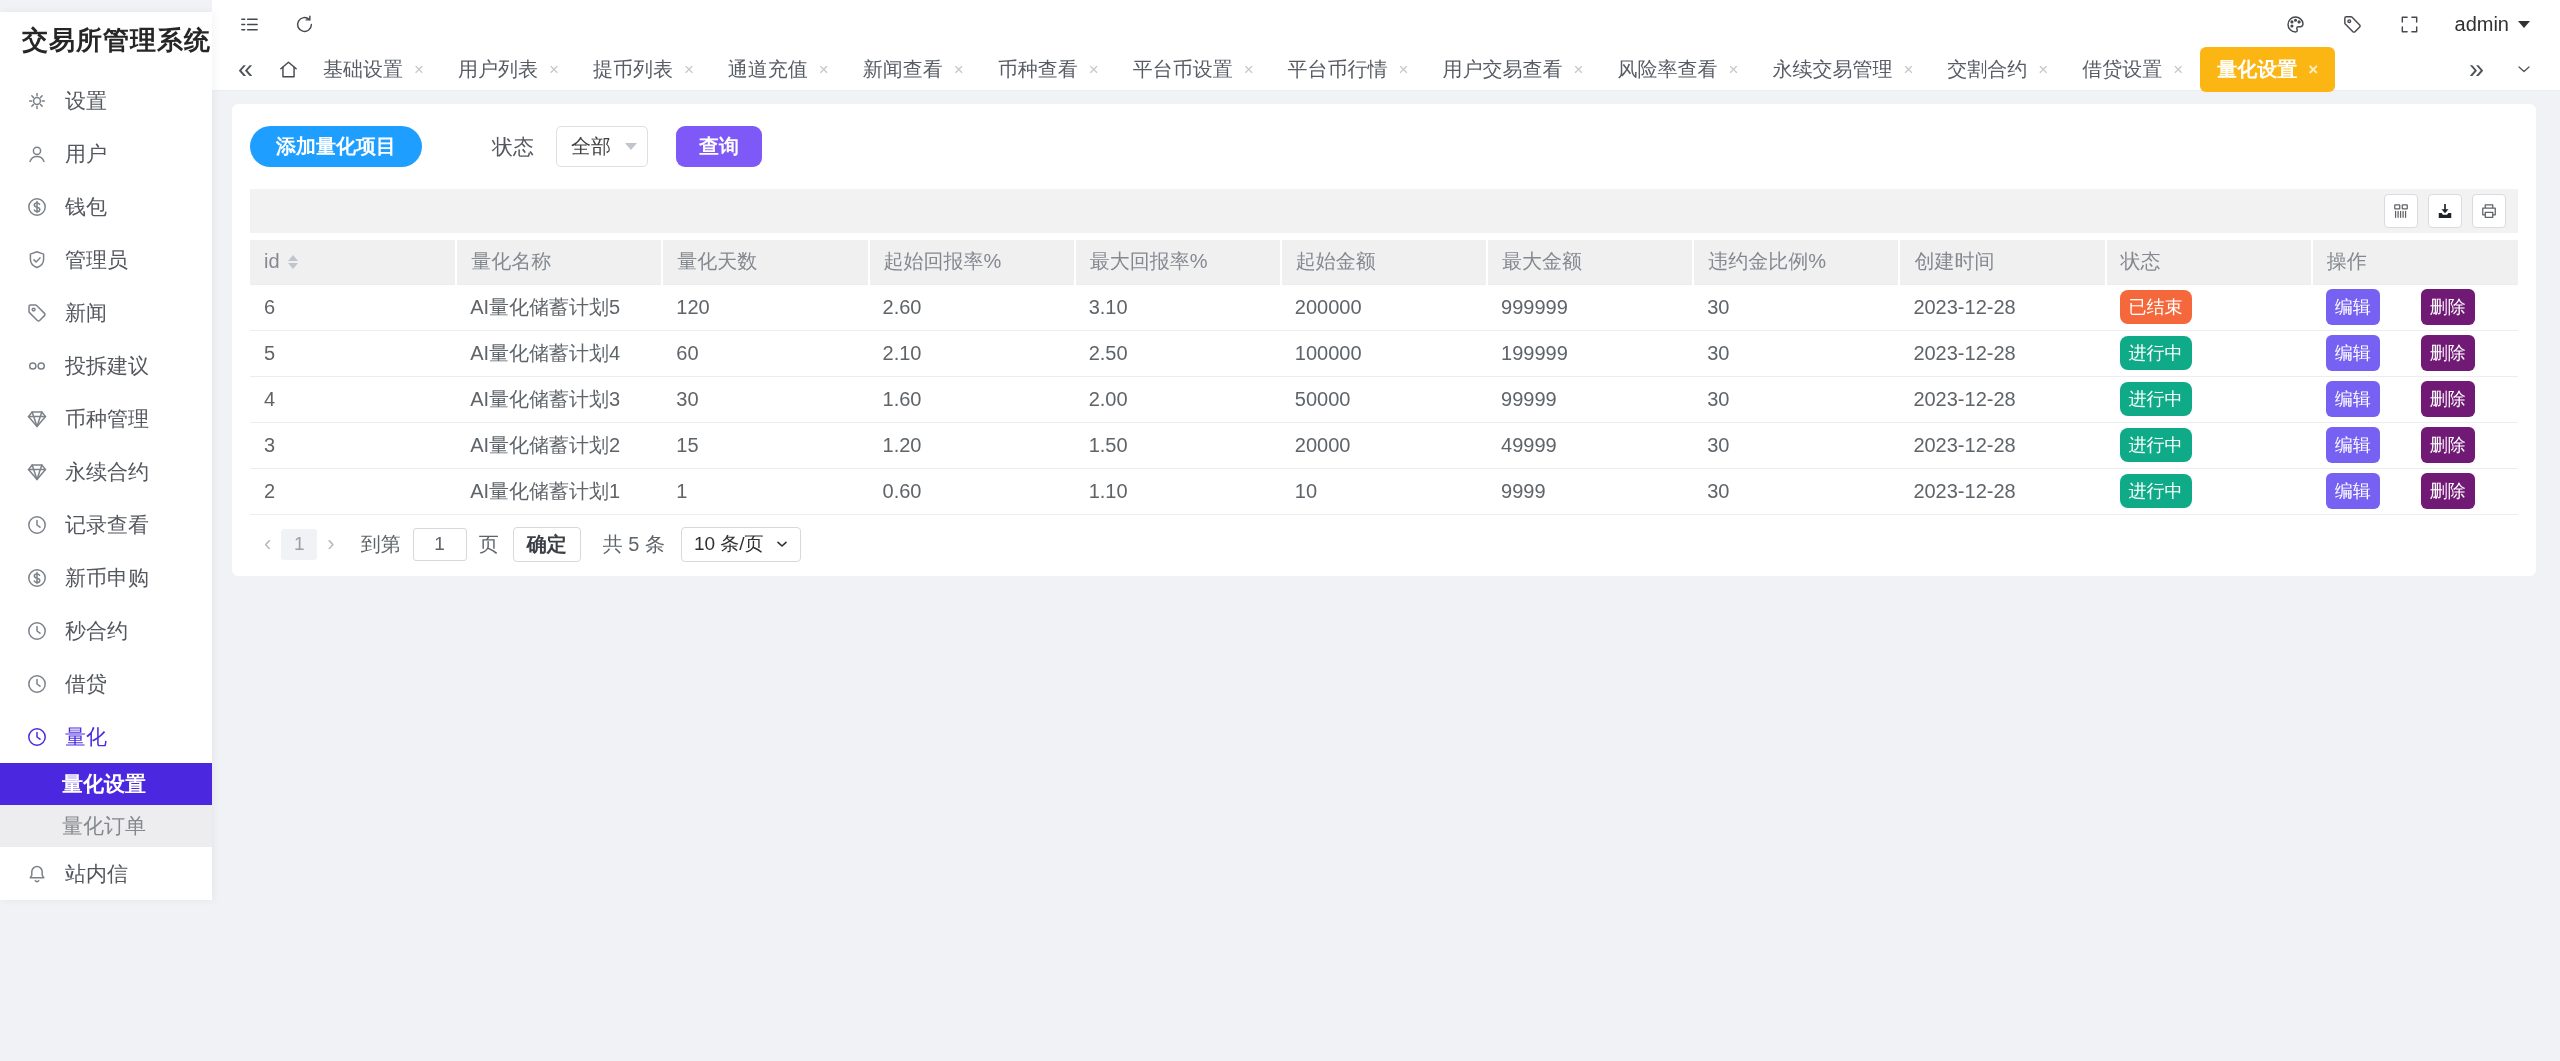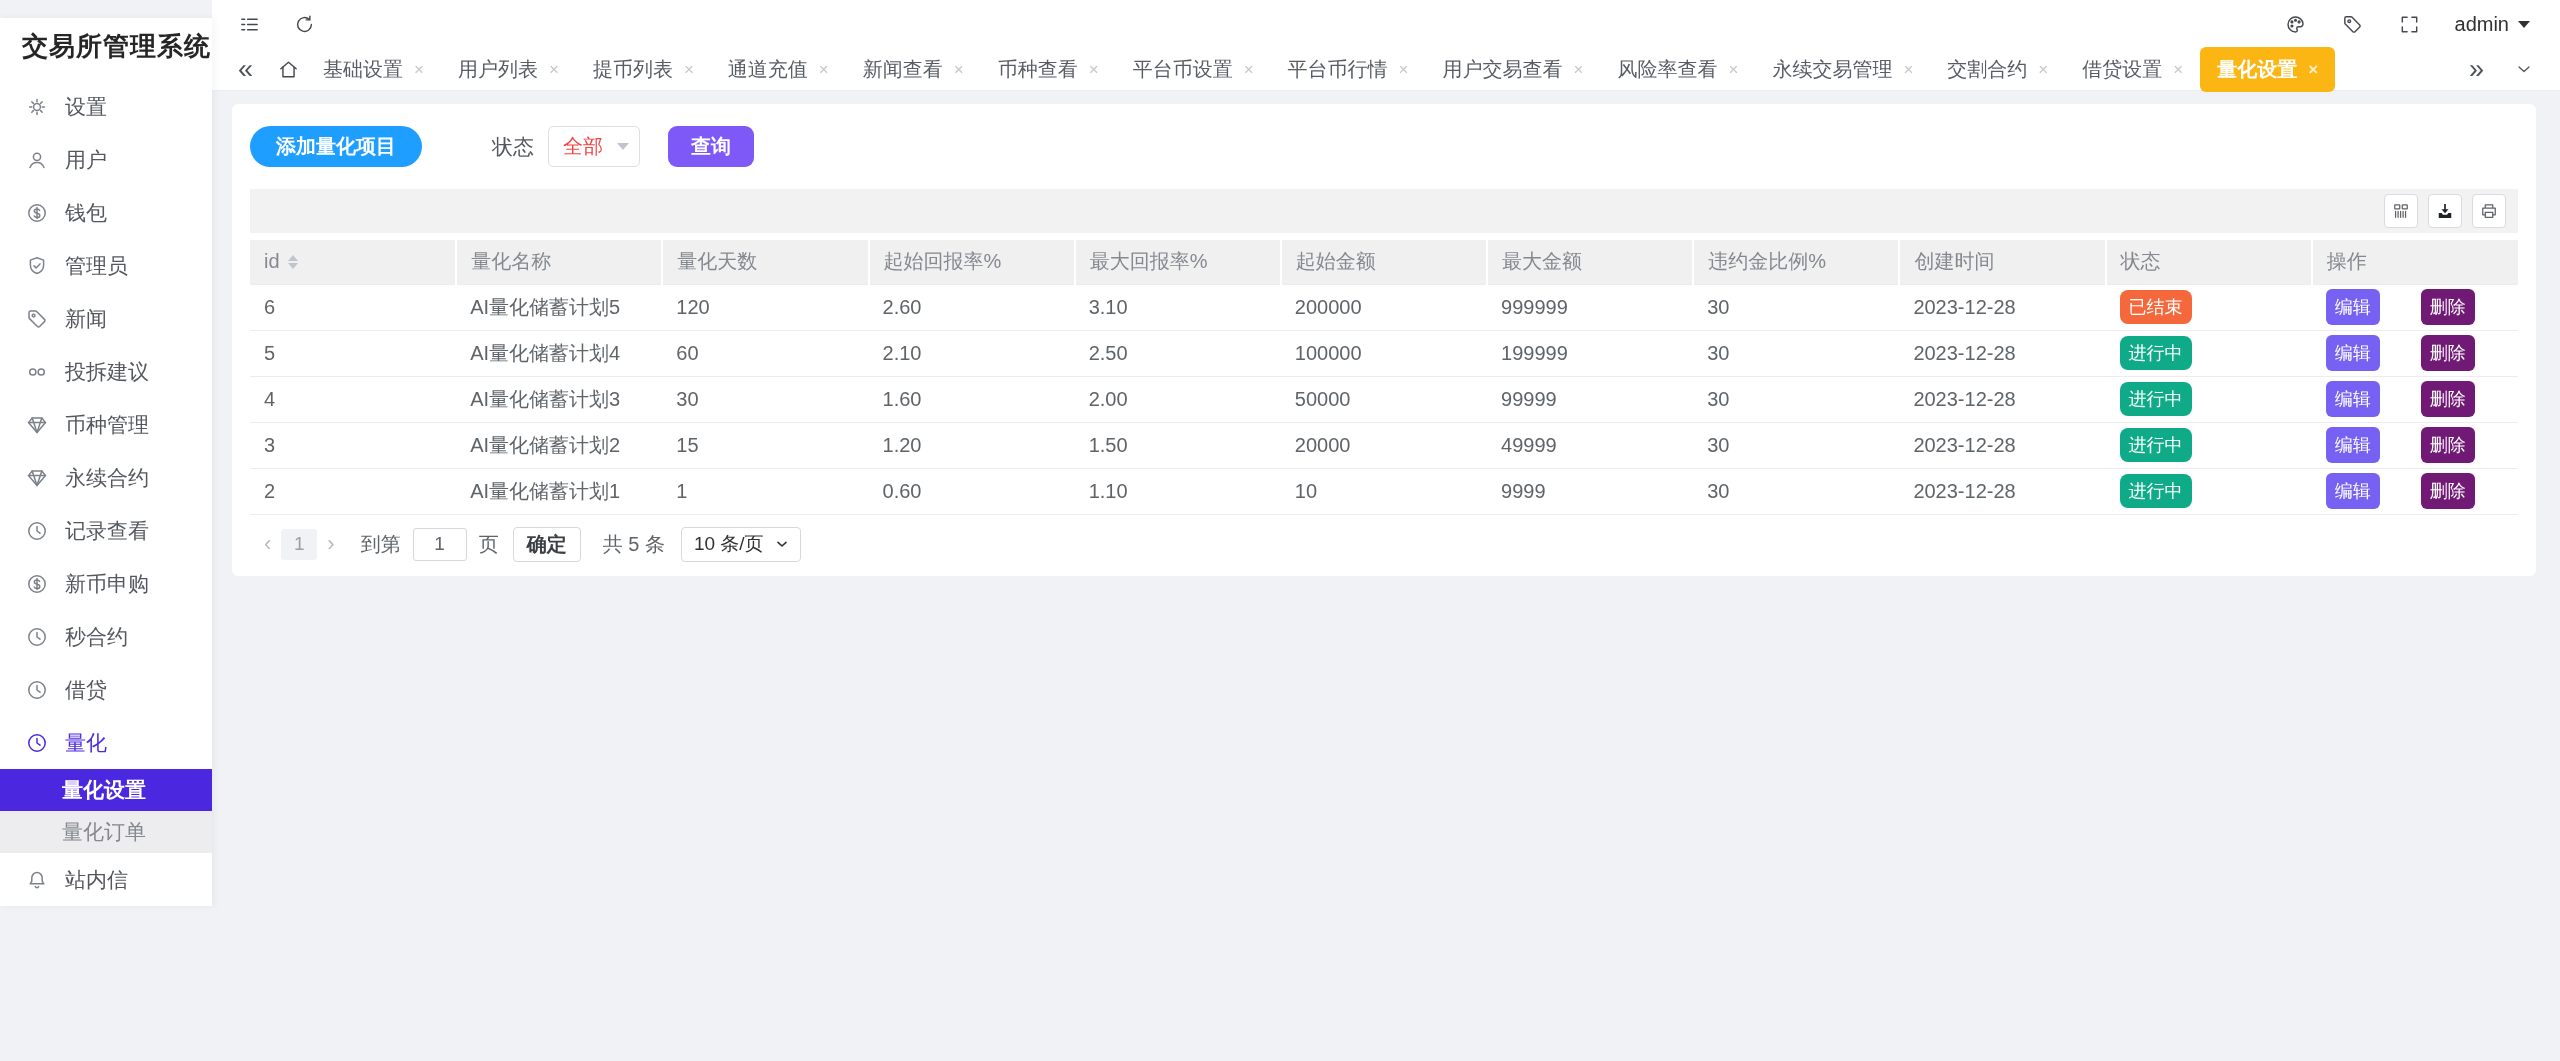--- a/index.html
+++ b/index.html
@@ -7,21 +7,21 @@
   body {
     font-family:"Liberation Sans","DejaVu Sans",sans-serif;
     background:#f0f2f5; color:#54575e; position:relative;
   }
   .ic { display:inline-flex; align-items:center; justify-content:center; }
   .ic svg { width:100%; height:100%; fill:none; stroke:currentColor; stroke-width:1.5; stroke-linecap:round; stroke-linejoin:round; }
   .ic.filled svg { fill:currentColor; stroke:none; }
 
   
   .sidebar {
-    position:absolute; left:0; top:18px; width:212px; height:888px;
+    position:absolute; left:0; top:12px; width:212px; height:888px;
     background:#ffffff; box-shadow:2px 0 8px rgba(29,35,41,.05); z-index:5;
   }
   .logo { height:56px; display:flex; align-items:center; padding-left:22px;
     font-size:26px; font-weight:bold; color:#262626; letter-spacing:1px; }
   .menu { padding-top:6px; }
   .menu-item { height:53px; display:flex; align-items:center; padding-left:25px; cursor:pointer; color:#54575e; }
   .menu-item .mi-icon { width:24px; height:24px; color:#7d828a; flex:0 0 24px; }
   .menu-item .mi-label { margin-left:16px; font-size:21px; }
   .menu-item.active { color:#4b2be0; }
   .menu-item.active .mi-icon { color:#4b2be0; }
@@ -59,23 +59,23 @@
 
   
   .card {
     position:absolute; left:232px; top:104px; width:2304px; background:#ffffff;
     border-radius:6px; padding:22px 18px 14px 18px;
   }
   .toolbar { display:flex; align-items:center; padding-bottom:22px; }
   .btn-add { height:41px; padding:0 26px; border:none; border-radius:21px; background:#1e9fff;
     color:#fff; font-size:20px; font-weight:bold; cursor:pointer; font-family:inherit; }
   .filter-label { margin-left:70px; font-size:21px; color:#54575e; }
-  .select-box { margin-left:14px; width:92px; height:41px; border:1px solid #dcdfe6; border-radius:5px;
+  .select-box { margin-left:22px; width:92px; height:41px; border:1px solid #dcdfe6; border-radius:5px;
     background:#fff; display:flex; align-items:center; justify-content:space-between;
-    padding:0 10px 0 14px; font-size:20px; color:#ef4444; cursor:pointer; }
+    padding:0 10px 0 14px; font-size:20px; color:#404040; cursor:pointer; }
   .sel-caret { width:0; height:0; border-left:6px solid transparent; border-right:6px solid transparent; border-top:7px solid #c0c4cc; }
   .btn-query { margin-left:28px; height:41px; padding:0 23px; border:none; border-radius:9px;
     background:#7e59f8; color:#fff; font-size:20px; font-weight:bold; cursor:pointer; font-family:inherit; }
 
   .table-strip { height:44px; background:#f2f2f3; display:flex; align-items:center;
     justify-content:flex-end; gap:10px; padding-right:12px; margin-bottom:7px; }
   .strip-btn { width:34px; height:34px; background:#fff; border:1px solid #d8dbe0; border-radius:4px;
     display:flex; align-items:center; justify-content:center; color:#5f6368; cursor:pointer; }
   .strip-btn .ic { width:20px; height:20px; }
   .strip-btn.dark { color:#1f2329; }

